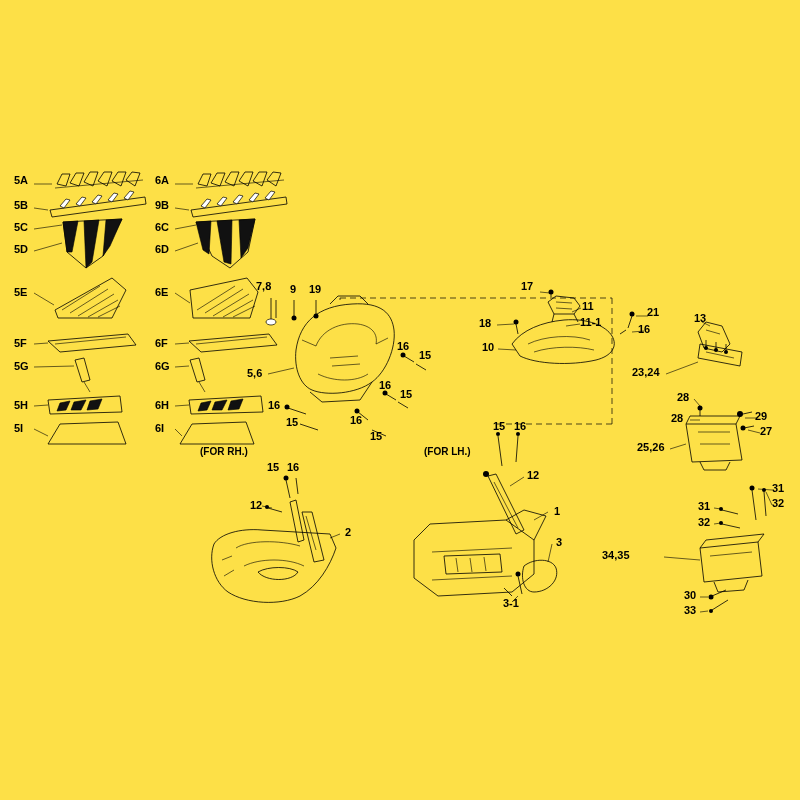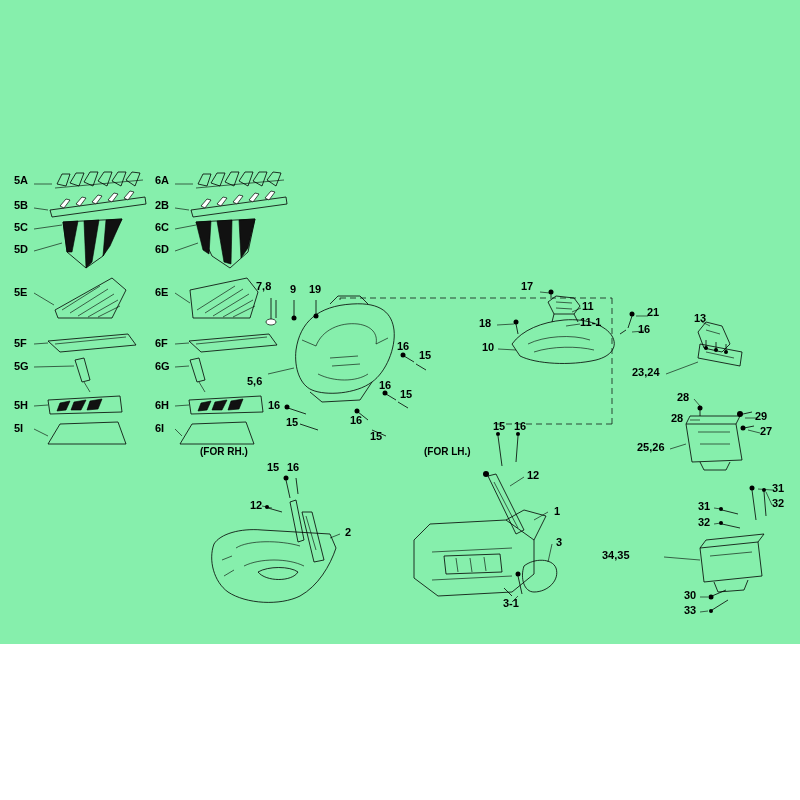--- a/index.html
+++ b/index.html
@@ -9,22 +9,22 @@
   }
   body {
     width: 800px;
     height: 800px;
     font-family: "Liberation Sans", sans-serif;
     overflow: hidden;
   }
   #diagram-root {
     position: relative;
     width: 800px;
-    height: 644px;
-    background: #86efac;
+    height: 800px;
+    background: #fde047;
   }
   .label {
     position: absolute;
     font-family: "Liberation Sans", sans-serif;
     font-size: 11px;
     font-weight: bold;
     color: #000000;
     white-space: nowrap;
     line-height: 11px;
     letter-spacing: 0px;
@@ -384,33 +384,33 @@
   <div class="label" style="left:14px;  top:200px;text-align:center;">5B</div>
   <div class="label" style="left:14px;  top:222px;">5C</div>
   <div class="label" style="left:14px;  top:244px;">5D</div>
   <div class="label" style="left:14px;  top:287px;">5E</div>
   <div class="label" style="left:14px;  top:338px;">5F</div>
   <div class="label" style="left:14px;  top:361px;">5G</div>
   <div class="label" style="left:14px;  top:400px;">5H</div>
   <div class="label" style="left:14px;  top:423px;">5I</div>
 
   <div class="label" style="left:155px; top:175px;">6A</div>
-  <div class="label" style="left:155px; top:200px;">2B</div>
+  <div class="label" style="left:155px; top:200px;">9B</div>
   <div class="label" style="left:155px; top:222px;">6C</div>
   <div class="label" style="left:155px; top:244px;">6D</div>
   <div class="label" style="left:155px; top:287px;">6E</div>
   <div class="label" style="left:155px; top:338px;">6F</div>
   <div class="label" style="left:155px; top:361px;">6G</div>
   <div class="label" style="left:155px; top:400px;">6H</div>
   <div class="label" style="left:155px; top:423px;">6I</div>
 
   <div class="label" style="left:256px; top:281px;text-align:center;">7,8</div>
   <div class="label" style="left:290px; top:284px;">9</div>
   <div class="label" style="left:309px; top:284px;">19</div>
-  <div class="label" style="left:247px; top:368px;margin-top:8px;">5,6</div>
+  <div class="label" style="left:247px; top:368px;">5,6</div>
 
   <div class="label" style="left:397px; top:341px;">16</div>
   <div class="label" style="left:419px; top:350px;">15</div>
   <div class="label" style="left:379px; top:380px;">16</div>
   <div class="label" style="left:400px; top:389px;">15</div>
   <div class="label" style="left:268px; top:400px;">16</div>
   <div class="label" style="left:286px; top:417px;">15</div>
   <div class="label" style="left:350px; top:415px;">16</div>
   <div class="label" style="left:370px; top:431px;">15</div>
 

